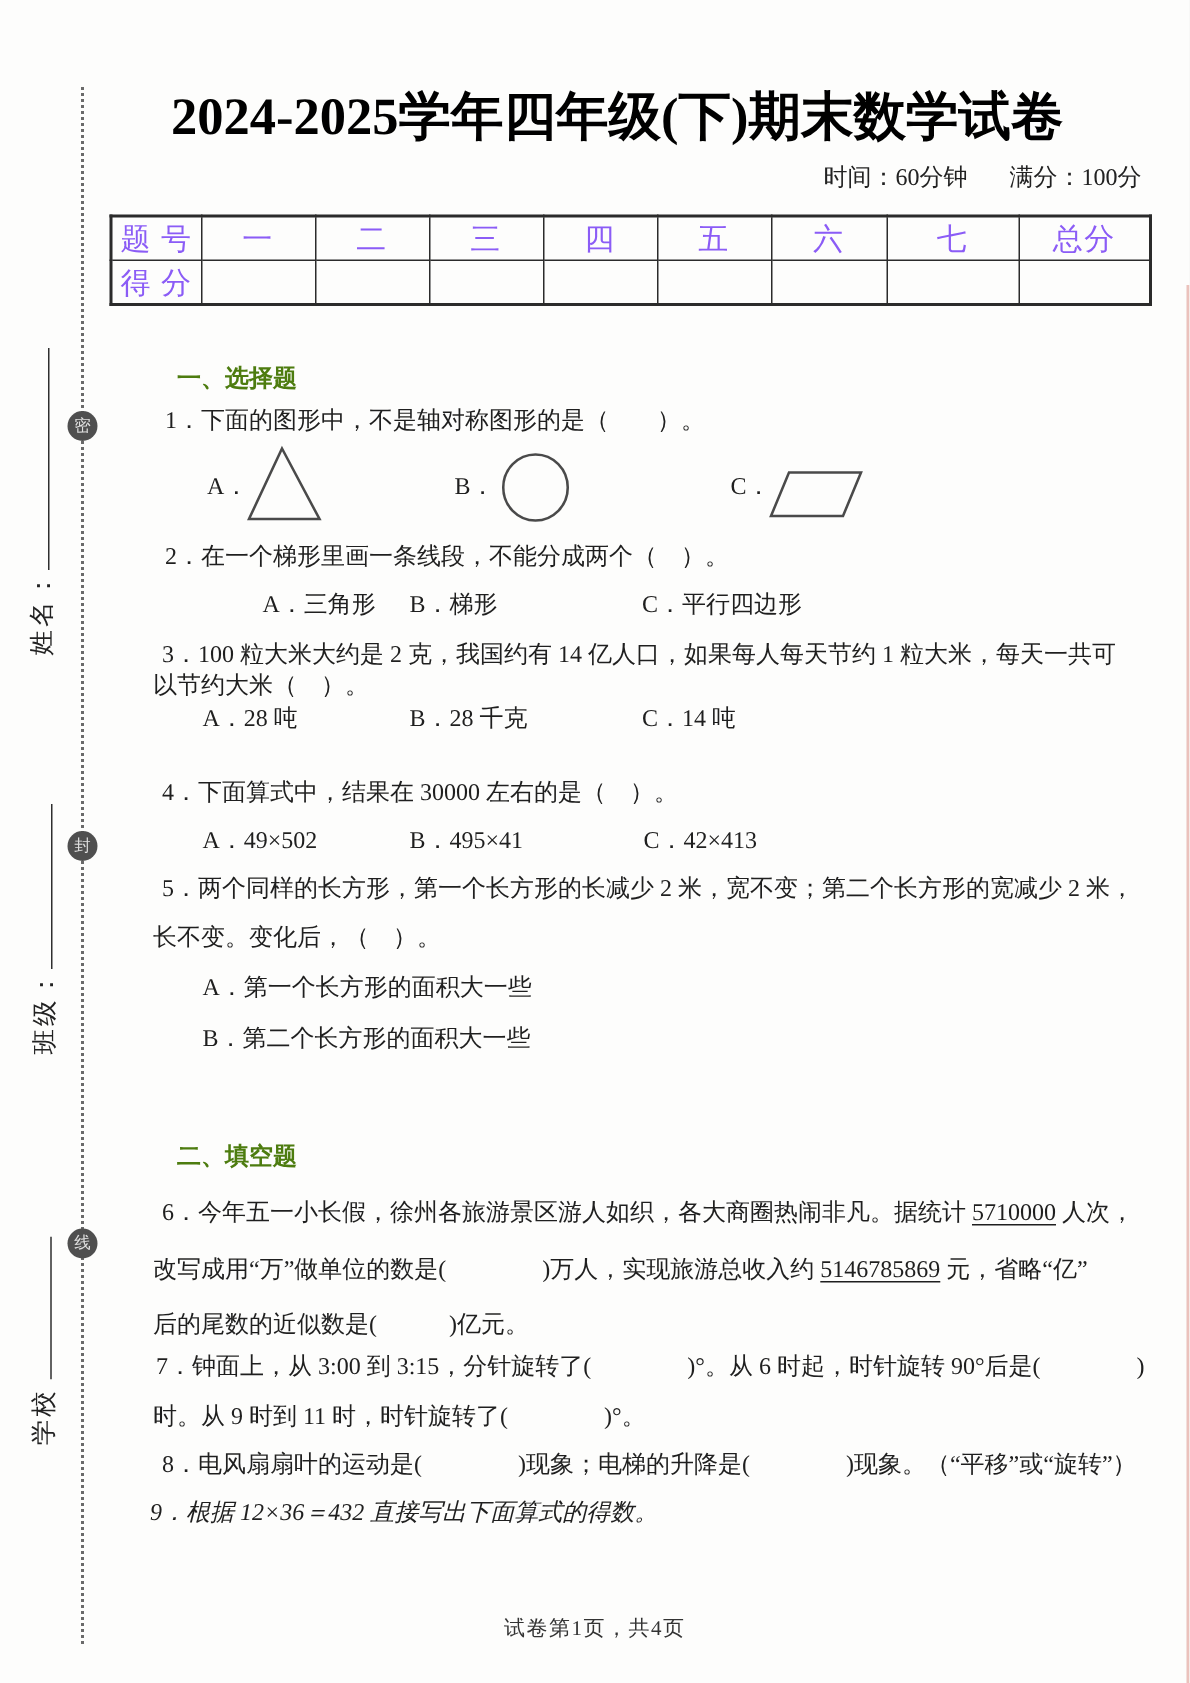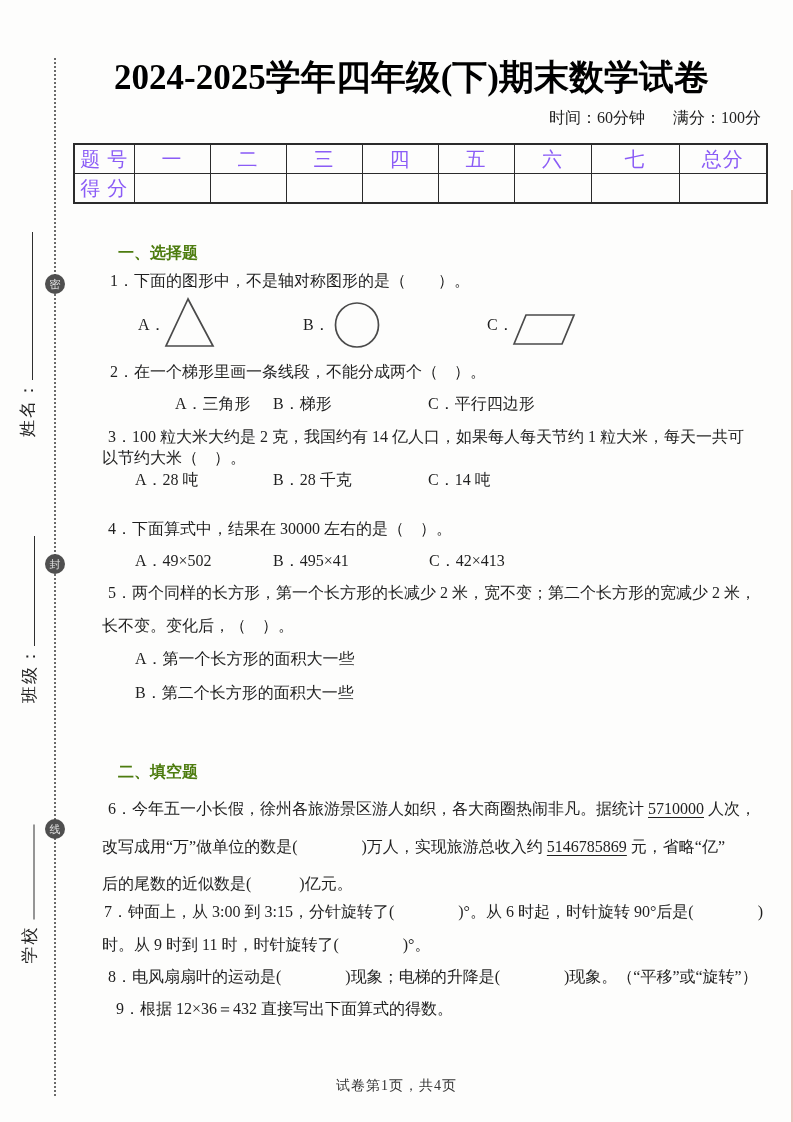--- a/index.html
+++ b/index.html
@@ -174,19 +174,19 @@
   <div class="row heading" style="left:118px;top:762px;">二、填空题</div>
 
   <div class="row" style="left:108px;top:799px;"><span>6．今年五一小长假，徐州各旅游景区游人如织，各大商圈热闹非凡。据统计 </span><span class="num-u">5710000</span><span> 人次，</span></div>
   <div class="row" style="left:102px;top:837px;"><span>改写成用“万”做单位的数是(　　　　)万人，实现旅游总收入约 </span><span class="num-u">5146785869</span><span> 元，省略“亿”</span></div>
   <div class="row" style="left:102px;top:874px;">后的尾数的近似数是(　　　)亿元。</div>
 
   <div class="row" style="left:104px;top:902px;">7．钟面上，从 3:00 到 3:15，分针旋转了(　　　　)°。从 6 时起，时针旋转 90°后是(　　　　)</div>
   <div class="row" style="left:102px;top:935px;">时。从 9 时到 11 时，时针旋转了(　　　　)°。</div>
 
   <div class="row" style="left:108px;top:967px;">8．电风扇扇叶的运动是(　　　　)现象；电梯的升降是(　　　　)现象。（“平移”或“旋转”）</div>
-  <div class="row" style="left:116px;top:999px;">9．根据 12×36＝432 直接写出下面算式的得数。</div>
+  <div class="row" style="left:100px;top:999px;font-style:italic;">9．根据 12×36＝432 直接写出下面算式的得数。</div>
 
   <div class="footer">试卷第1页，共4页</div>
 
   <div class="red-edge"></div>
 
 </div>
 
 </body></html>

